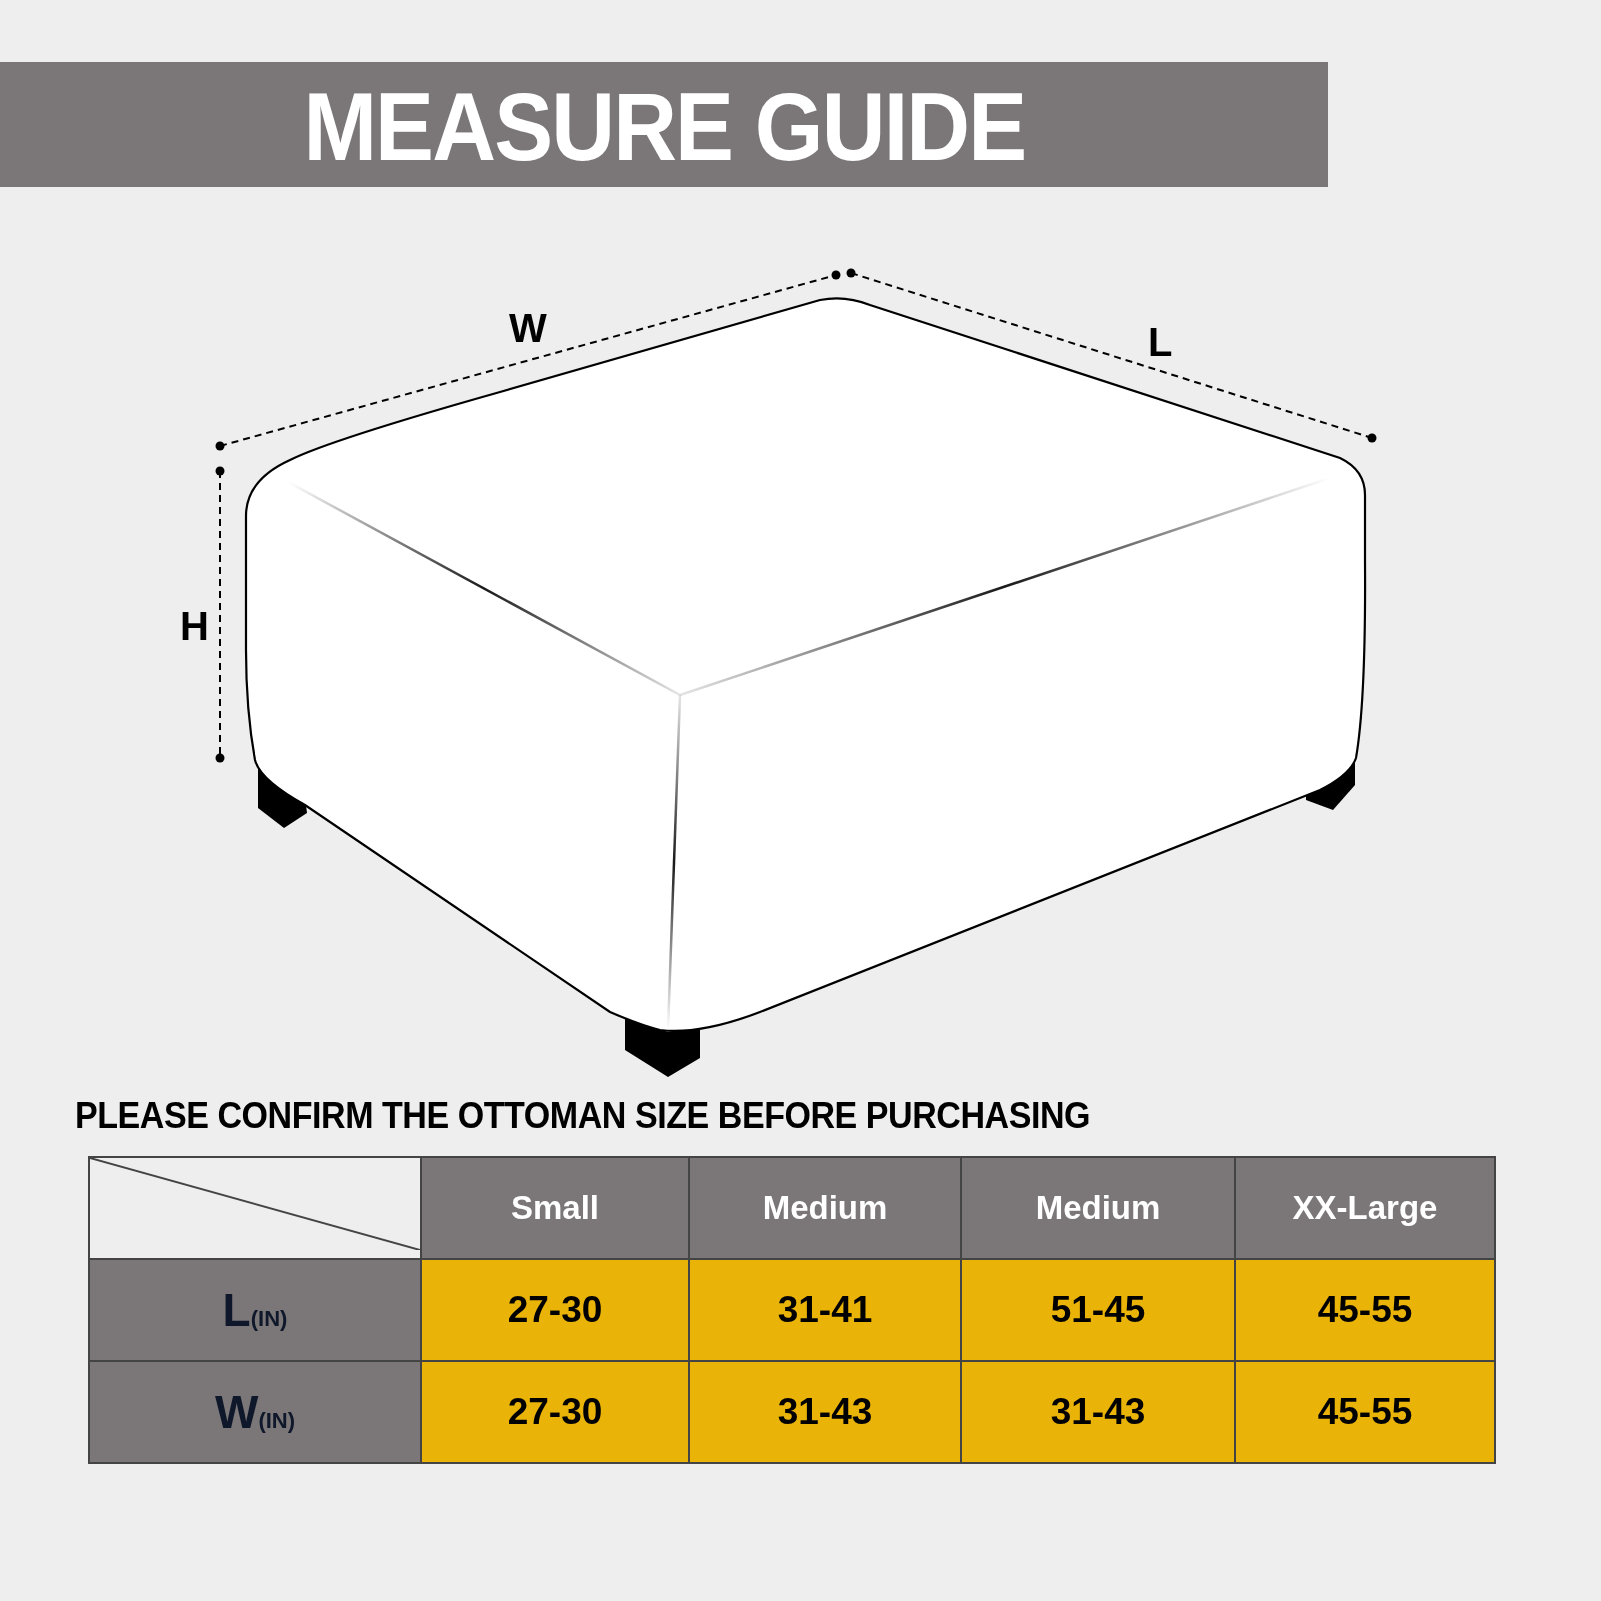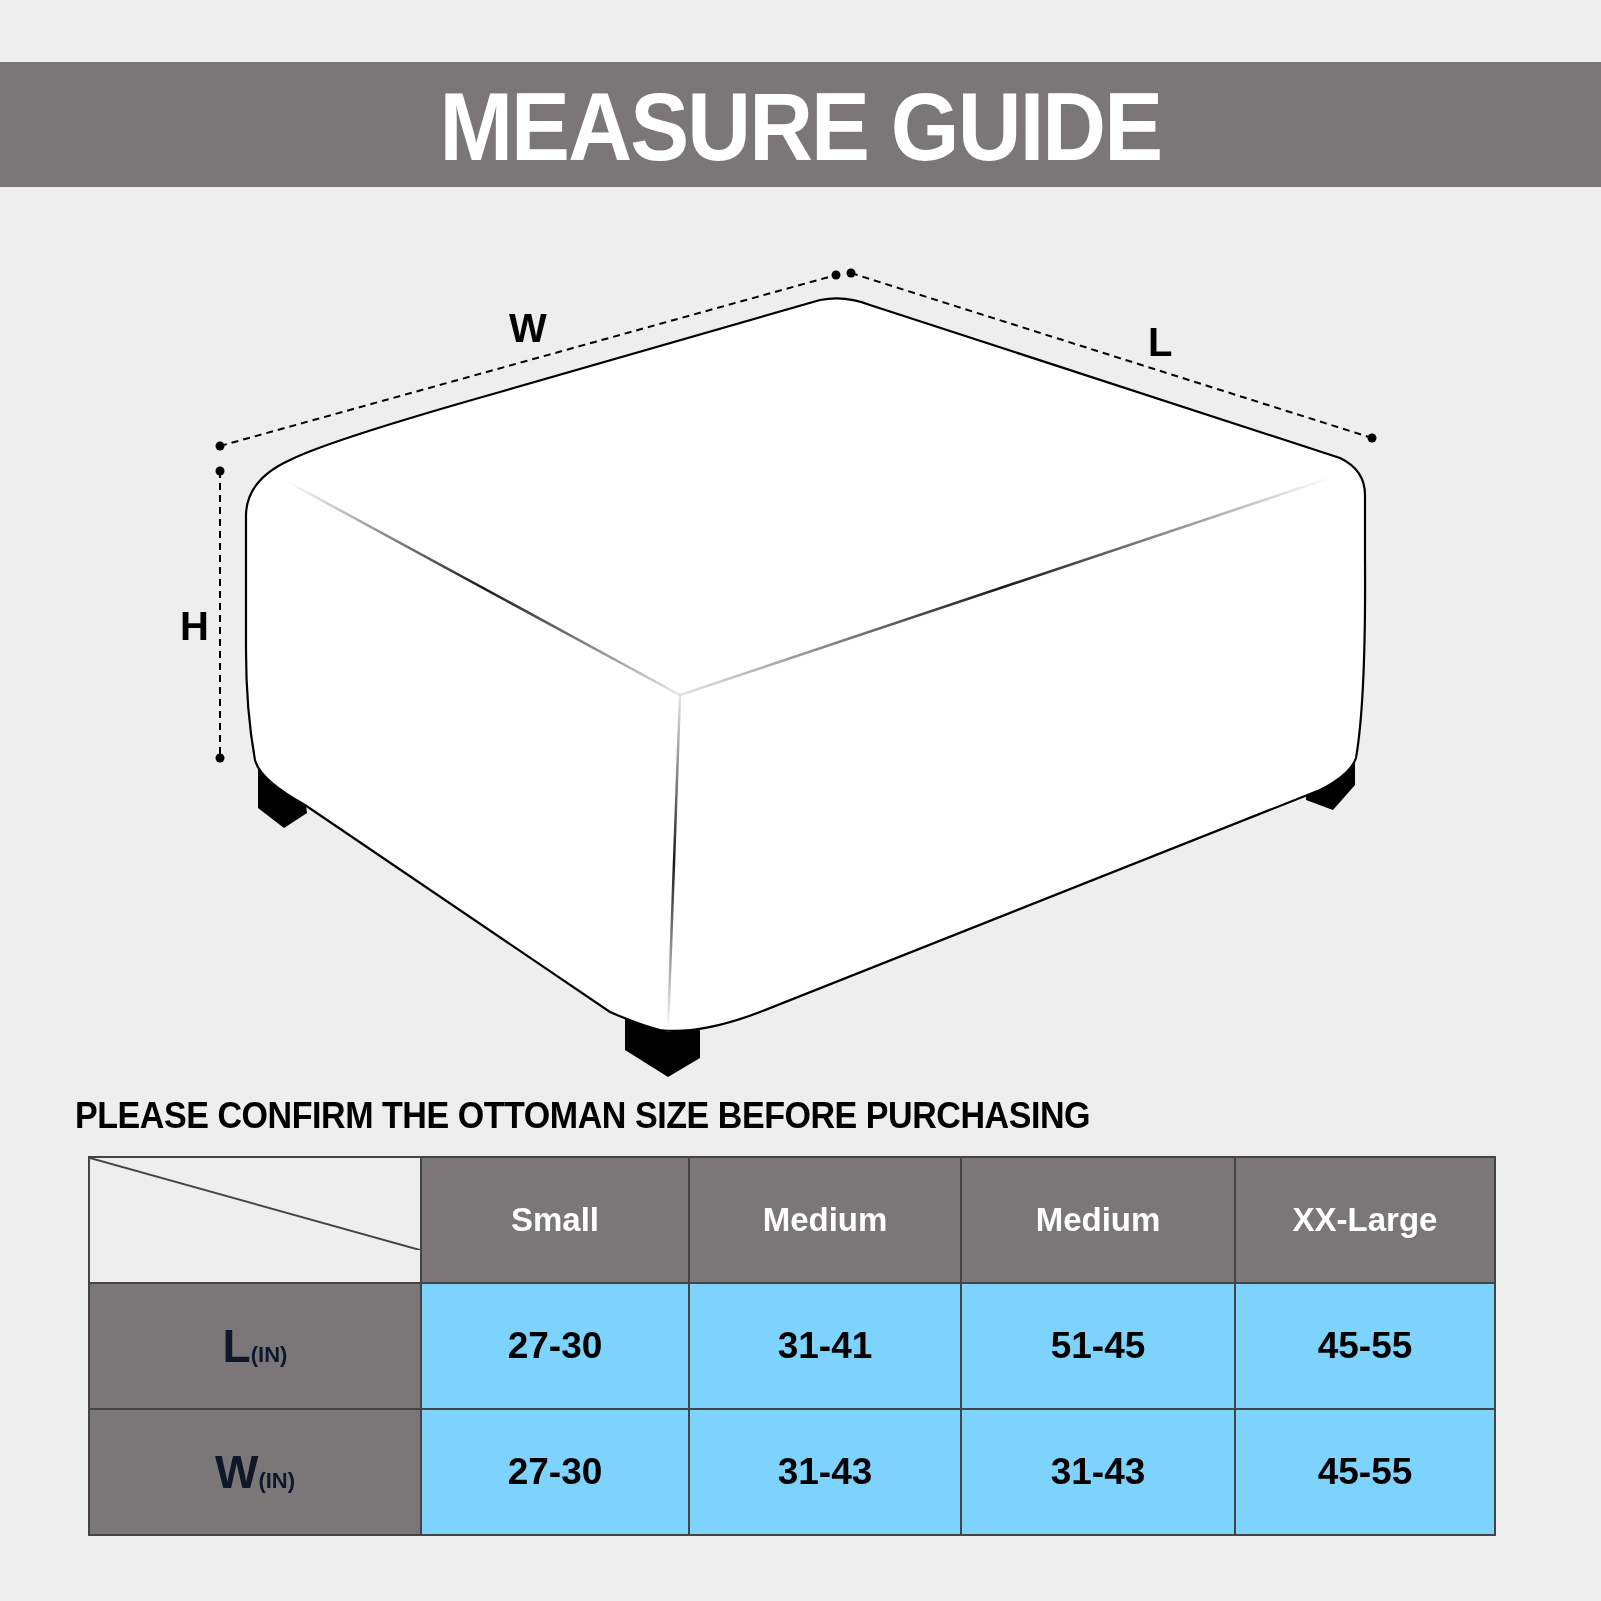--- a/index.html
+++ b/index.html
@@ -1,53 +1,53 @@
 <!DOCTYPE html>
 <html><head>
 <meta charset="utf-8">
 <style>
   html, body { margin:0; padding:0; }
   body {
     width:1601px; height:1601px; background:#eeeeee; position:relative; overflow:hidden;
     font-family:"Liberation Sans", "DejaVu Sans", sans-serif;
   }
   .banner {
-    position:absolute; left:0; top:62px; width:1601px; height:125px; background:#7b7778;
+    position:absolute; left:0; top:62px; width:1328px; height:125px; background:#7b7778;
     display:flex; align-items:center; justify-content:center;
   }
   .banner-title {
     color:#ffffff; font-weight:bold; font-size:96px; letter-spacing:-2px;
     transform:scaleX(0.92); line-height:1; margin-top:4px;
   }
   .diagram { position:absolute; left:0; top:0; width:1601px; height:1100px; }
   .dim-label {
     position:absolute; font-weight:bold; font-size:40px; color:#000; line-height:1;
   }
   .notice {
     position:absolute; left:75px; top:1095px; font-weight:bold; font-size:37px; color:#000;
     letter-spacing:-0.5px; transform:scaleX(0.92); transform-origin:left center; white-space:nowrap;
   }
   table.size-table {
     position:absolute; left:88px; top:1156px; width:1406px; border-collapse:collapse;
     table-layout:fixed;
   }
   .size-table td, .size-table th {
-    border:2px solid #444; text-align:center; padding:16px;
+    border:2px solid #444; text-align:center; padding:4px;
   }
   .size-table th.col-head {
     background:#7b7778; color:#fff; font-size:33px; font-weight:bold; height:92px;
   }
   .size-table th.corner { background:#eeeeee; height:92px; position:relative; }
   .size-table th.row-head {
     background:#7b7778; color:#0f172a; font-weight:bold; height:92px;
   }
   .row-letter { font-size:46px; }
   .row-unit { font-size:22px; }
   .size-table td.val {
-    background:#7dd3fc; color:#000; font-size:37px; font-weight:bold; height:92px;margin-left:43px;
+    background:#eab308; color:#000; font-size:37px; font-weight:bold; height:92px;margin-left:43px;
   }
 </style>
 </head>
 <body>
 
 <div class="banner">
   <div class="banner-title">MEASURE GUIDE</div>
 </div>
 
 <div class="diagram">

